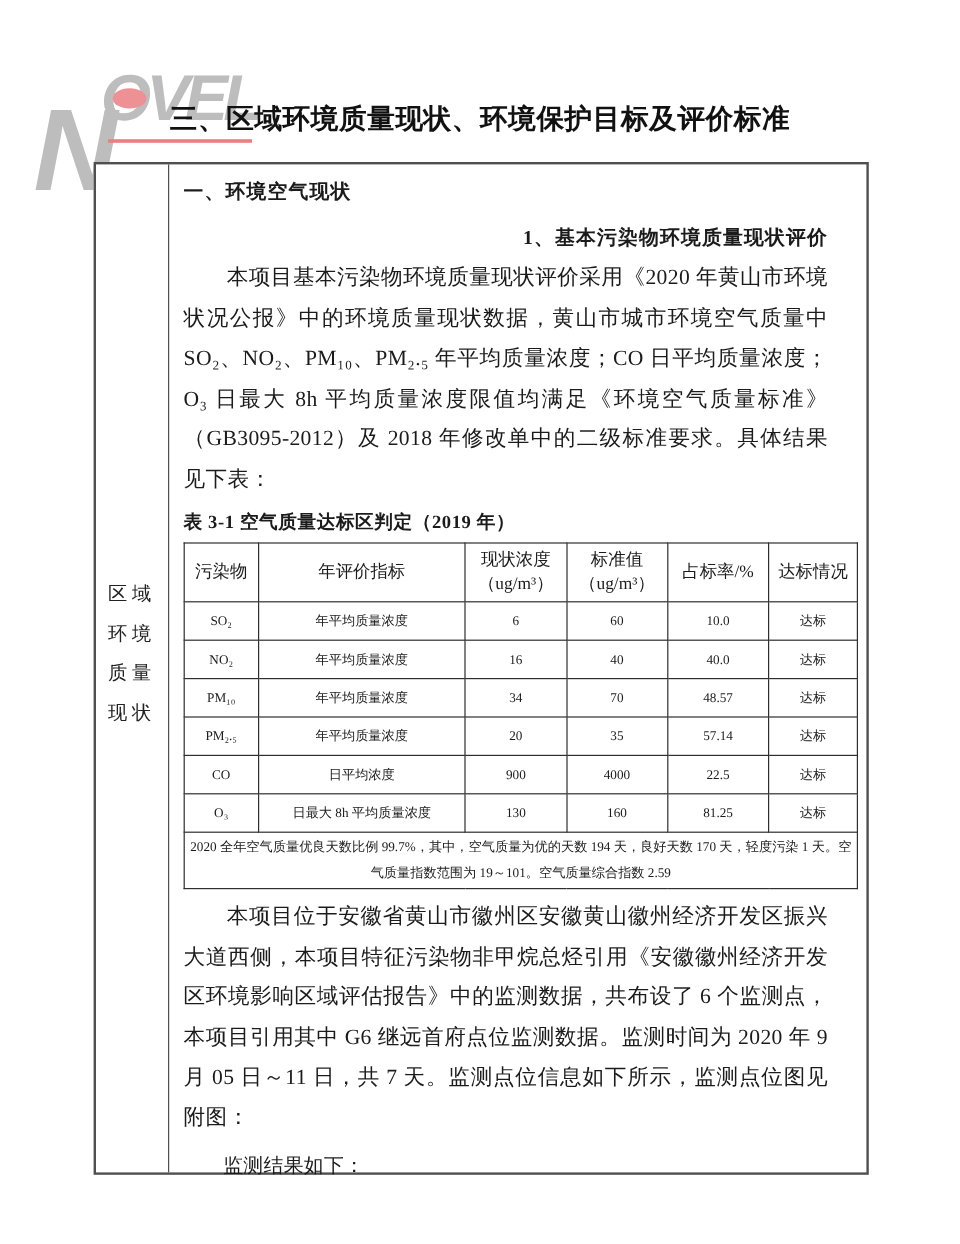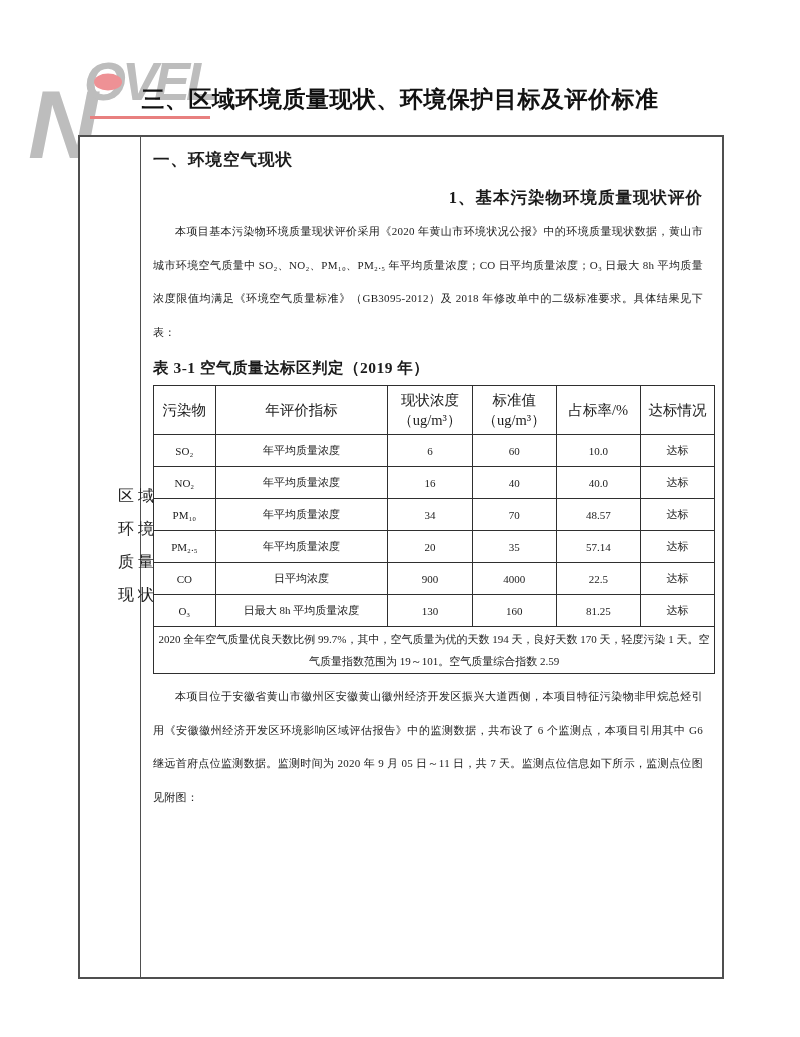--- a/index.html
+++ b/index.html
@@ -17,27 +17,27 @@
     font-size:23px;font-weight:bold;letter-spacing:0.5px;color:#111;
   }
   
   .outer-box{
     position:absolute;left:78px;top:135px;width:642px;height:840px;
     border:2px solid #4f4f4f;display:flex;background:#fff;z-index:2;
   }
   .sidebar{width:60px;border-right:1px solid #4f4f4f;position:relative;flex:none;}
   .sidebar-label{
     position:absolute;top:342px;left:0;width:100%;text-align:center;
-    font-size:16px;line-height:33px;letter-spacing:4px;color:#222;padding-left:28px;
+    font-size:16px;line-height:33px;letter-spacing:4px;color:#222;
   }
-  .content{flex:1;padding:8px 19px 0 12px;position:relative;min-width:0;}
+  .content{flex:1;padding:8px 32px 0 12px;position:relative;min-width:0;}
   .h1{font-size:16.5px;font-weight:bold;margin:4px 0 0 0;letter-spacing:1px;}
   .h2{font-size:16.5px;font-weight:bold;margin:16px 0 0 38px;letter-spacing:1px;text-align:right;}
   .para{
-    font-size:11px;line-height:33.5px;text-align:justify;text-indent:2em;
+    font-size:18px;line-height:33.5px;text-align:justify;text-indent:2em;
     margin:6px 0 0 0;letter-spacing:0.3px;
   }
   .caption{text-align:left;font-weight:bold;font-size:15.5px;margin:9px 0 6px 0;letter-spacing:0.5px;}
   table.data{border-collapse:collapse;margin:0 auto;width:562px;table-layout:fixed;font-family:Liberation Serif, serif;}
   table.data th,table.data td{
     border:1px solid #2f2f2f;text-align:center;font-weight:normal;
     padding:1px 2px;vertical-align:middle;
   }
   table.data th{font-size:14.5px;height:46px;line-height:20px;}
   table.data td{font-size:11px;height:29px;}
@@ -155,14 +155,15 @@
         <td>81.25</td>
         <td>达标</td>
       </tr>
       <tr>
         <td class="note-cell" colspan="6">2020 全年空气质量优良天数比例 99.7%，其中，空气质量为优的天数 194 天，良好天数 170 天，轻度污染 1 天。空气质量指数范围为 19～101。空气质量综合指数 2.59</td>
       </tr>
     </tbody>
       </table>
 
     <p class="para">本项目位于安徽省黄山市徽州区安徽黄山徽州经济开发区振兴大道西侧，本项目特征污染物非甲烷总烃引用《安徽徽州经济开发区环境影响区域评估报告》中的监测数据，共布设了 6 个监测点，本项目引用其中 G6 继远首府点位监测数据。监测时间为 2020 年 9 月 05 日～11 日，共 7 天。监测点位信息如下所示，监测点位图见附图：</p>
+    <p class="para3">监测结果如下：</p>
   </div>
 </div>
 
 </body></html>

